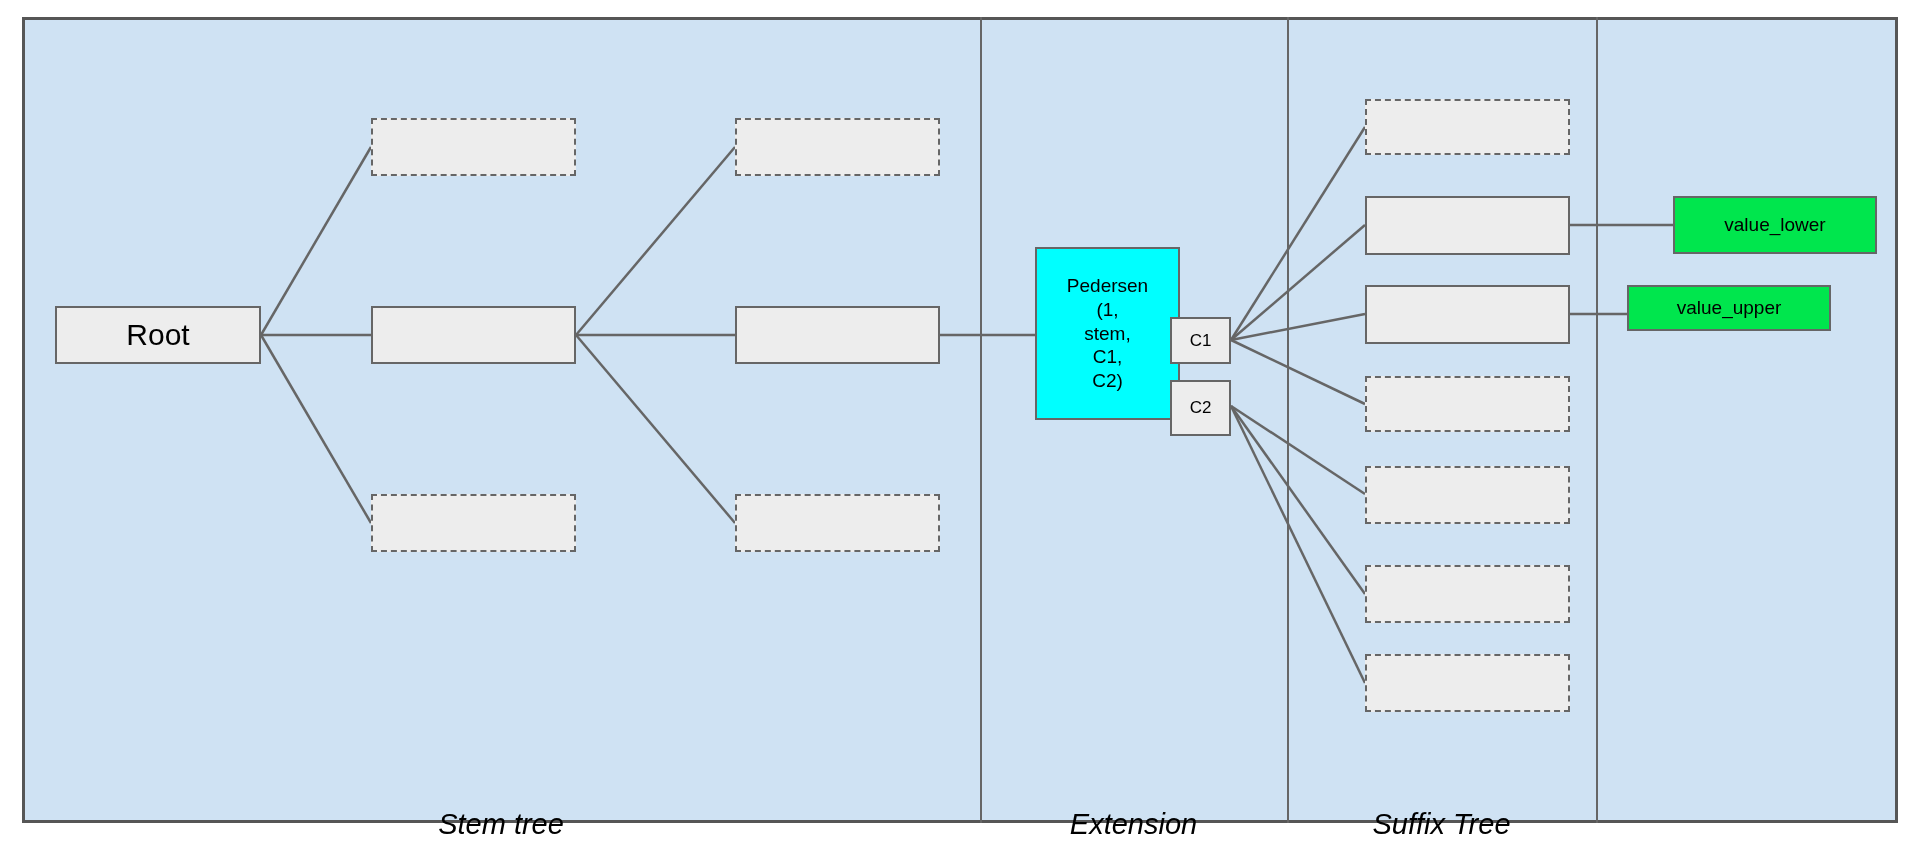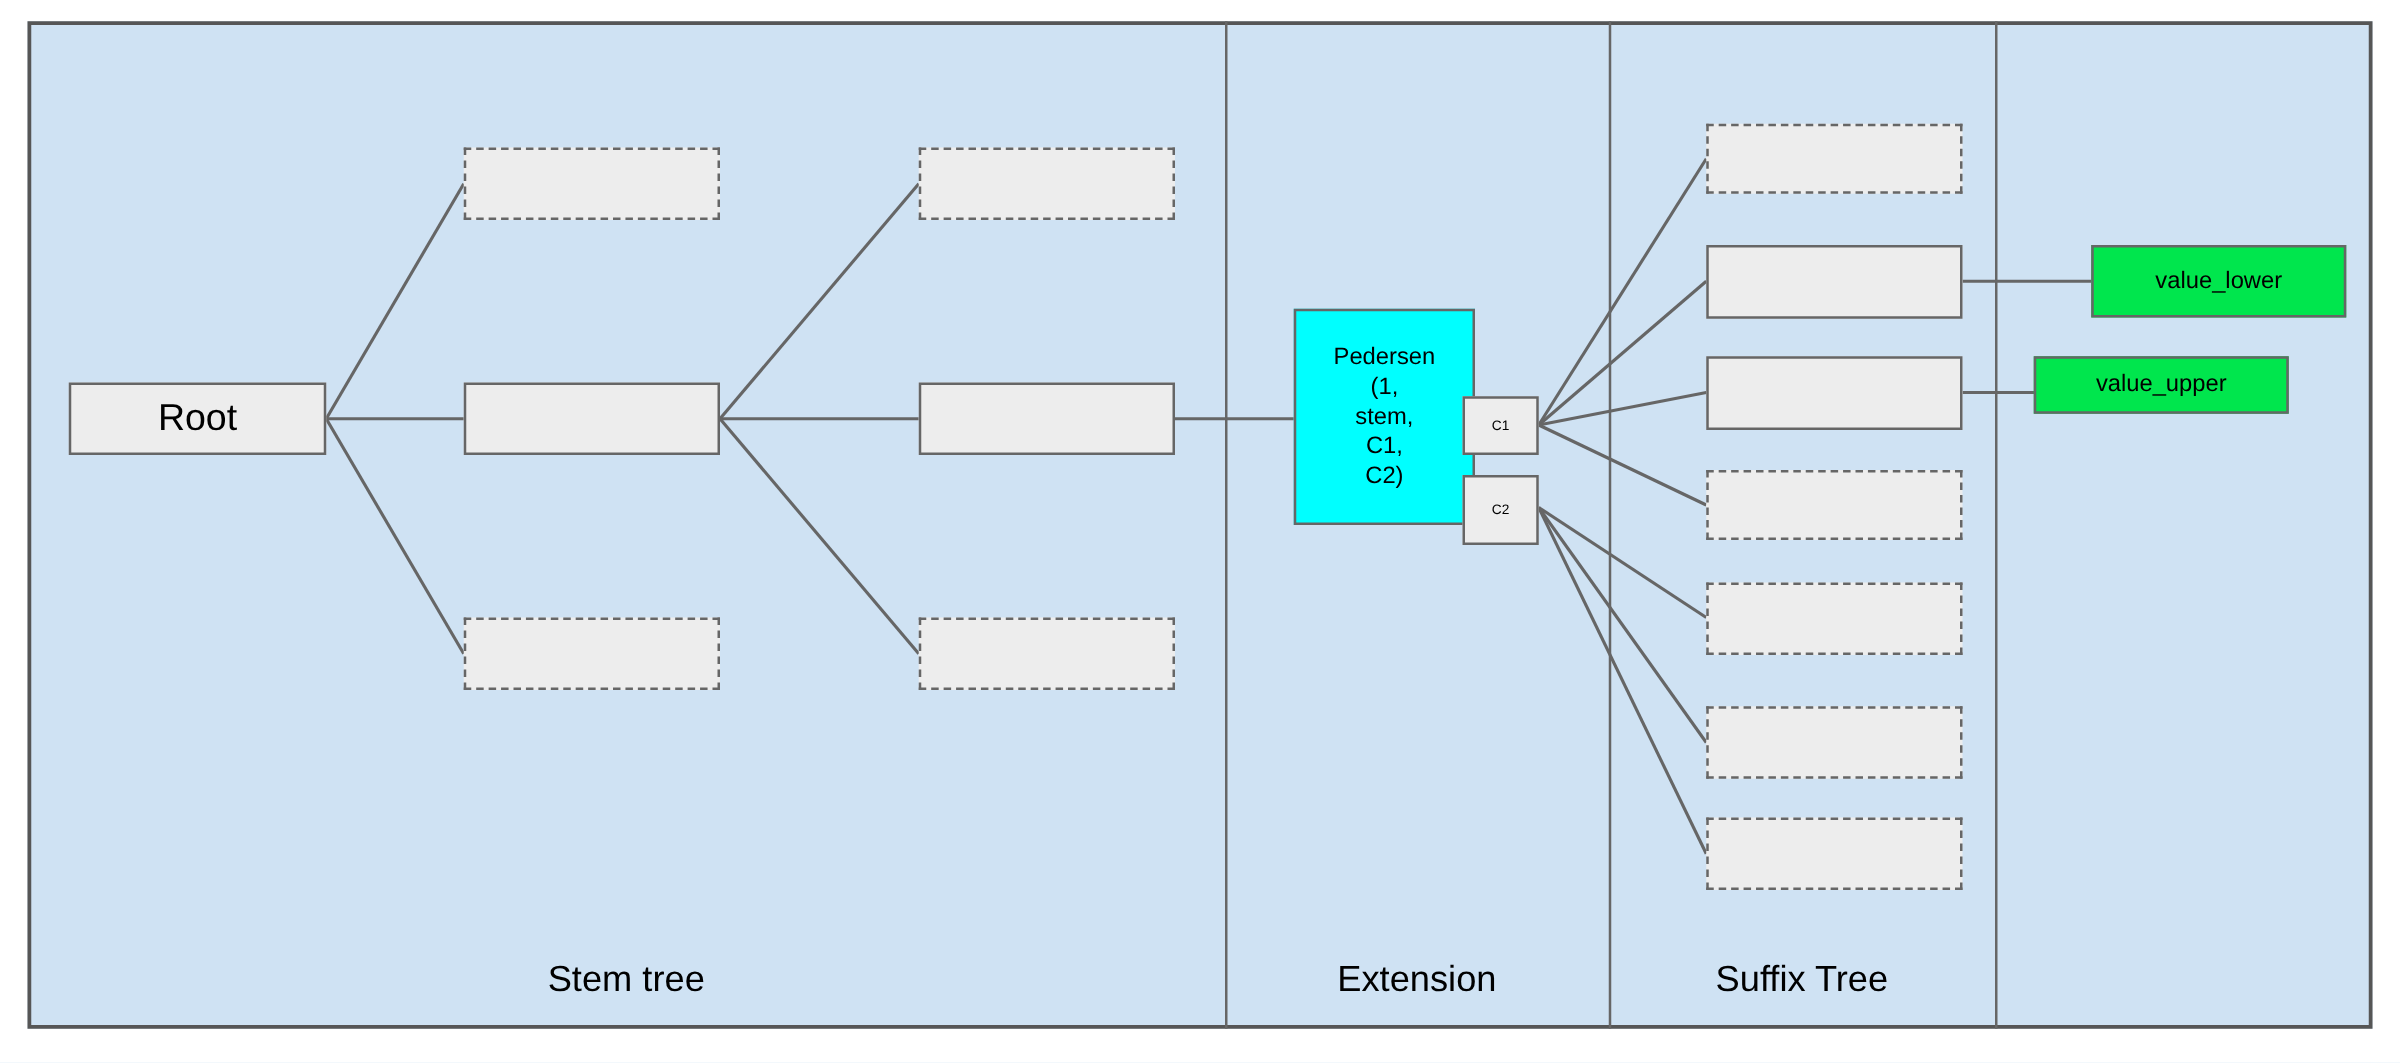--- a/index.html
+++ b/index.html
@@ -22,23 +22,23 @@
     background:var(--panel);border:3px solid var(--frame);}
   .divider{position:absolute;top:17px;height:806px;width:2px;background:var(--divider);}
   .wires{position:absolute;left:0;top:0;width:1920px;height:850px;pointer-events:none;}
   .node{position:absolute;background:var(--node-fill);border:2px solid var(--node-border);
     display:flex;align-items:center;justify-content:center;text-align:center;}
   .node.dashed{border-style:dashed;}
   .node.cyan{background:var(--cyan);}
   .node.green{background:var(--green);}
   .root-label{font-size:30px;}
   .ped-label{font-size:19px;line-height:1.25;white-space:pre-line;}
-  .small-label{font-size:11px;}
+  .small-label{font-size:17px;}
   .val-label{font-size:19px;}
-  .section-label{position:absolute;top:768px;text-align:center;font-size:29px;}
+  .section-label{position:absolute;top:808px;text-align:center;font-size:29px;font-style:italic;}
 </style>
 </head>
 <body>
 
 <div class="stage">
   <div class="frame"></div>
 
   <div class="divider" style="left:980px;"></div>
   <div class="divider" style="left:1287px;"></div>
   <div class="divider" style="left:1596px;"></div>

